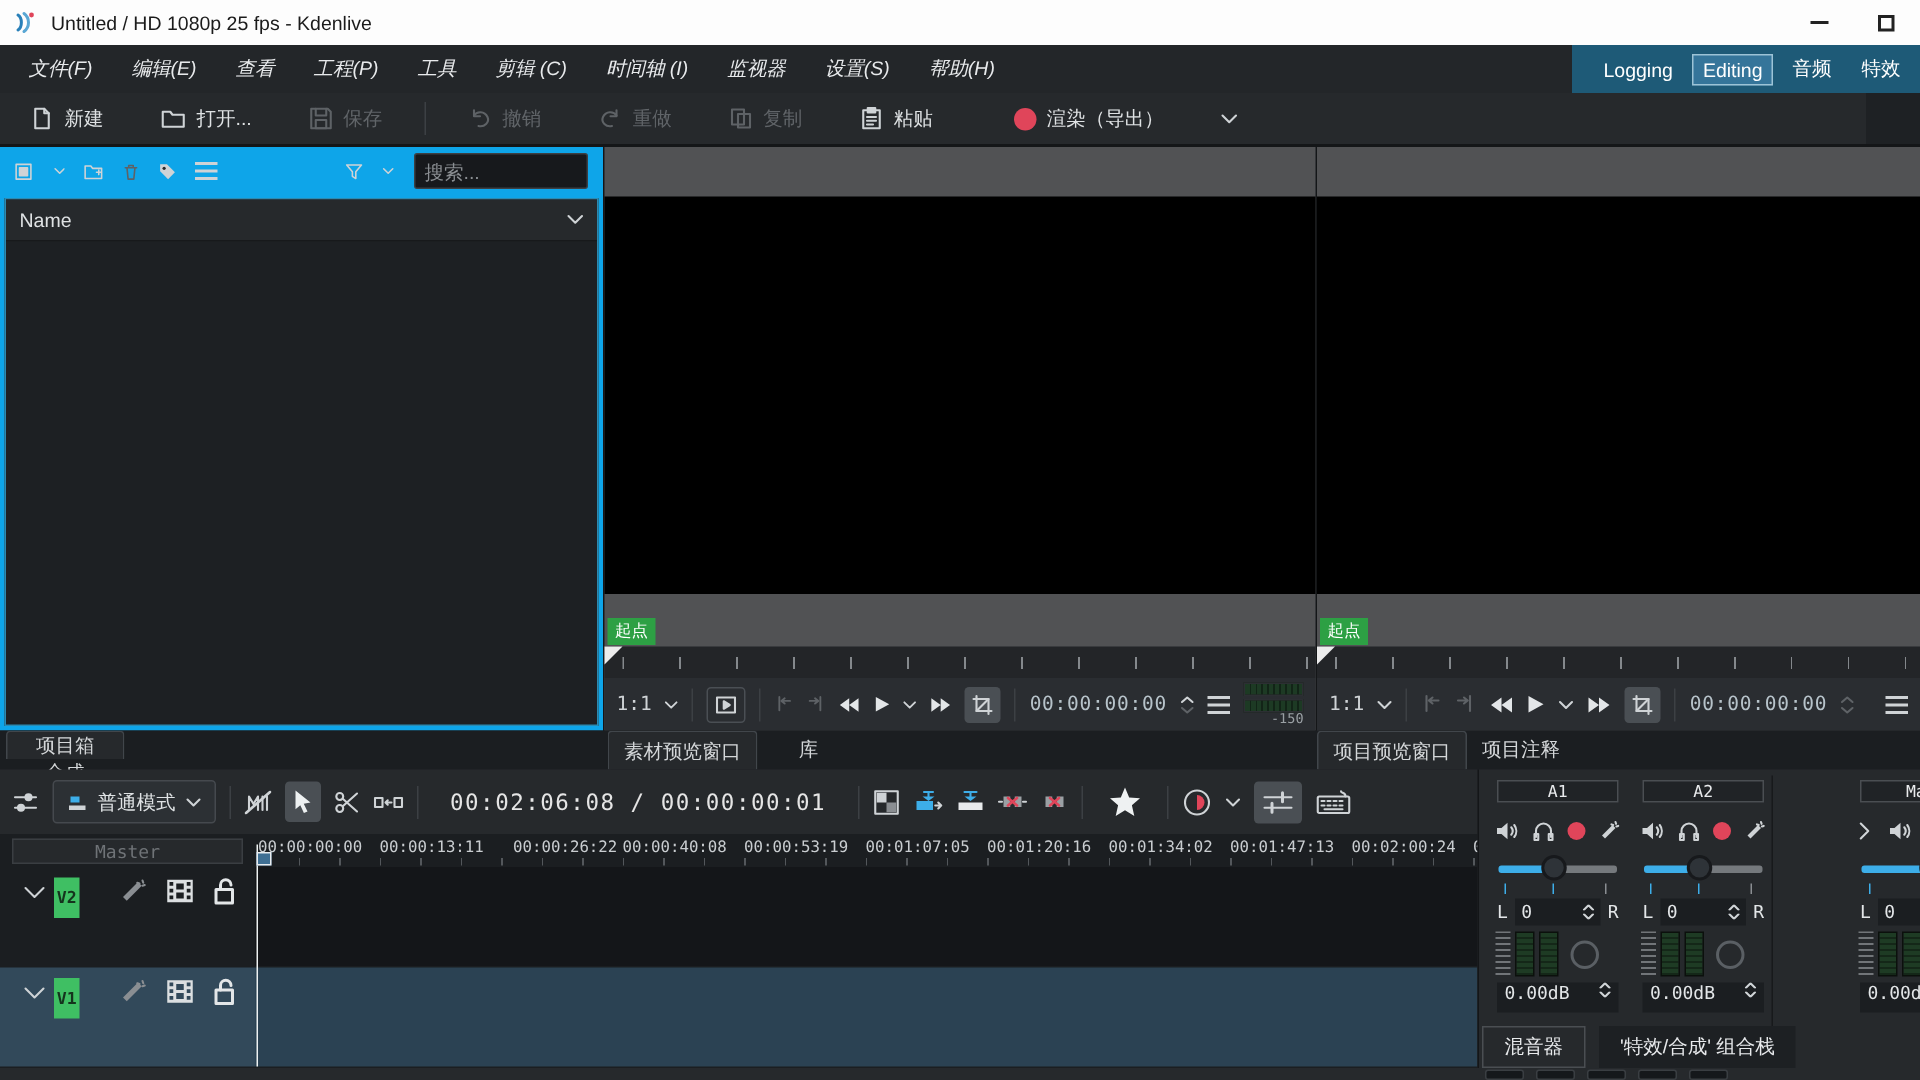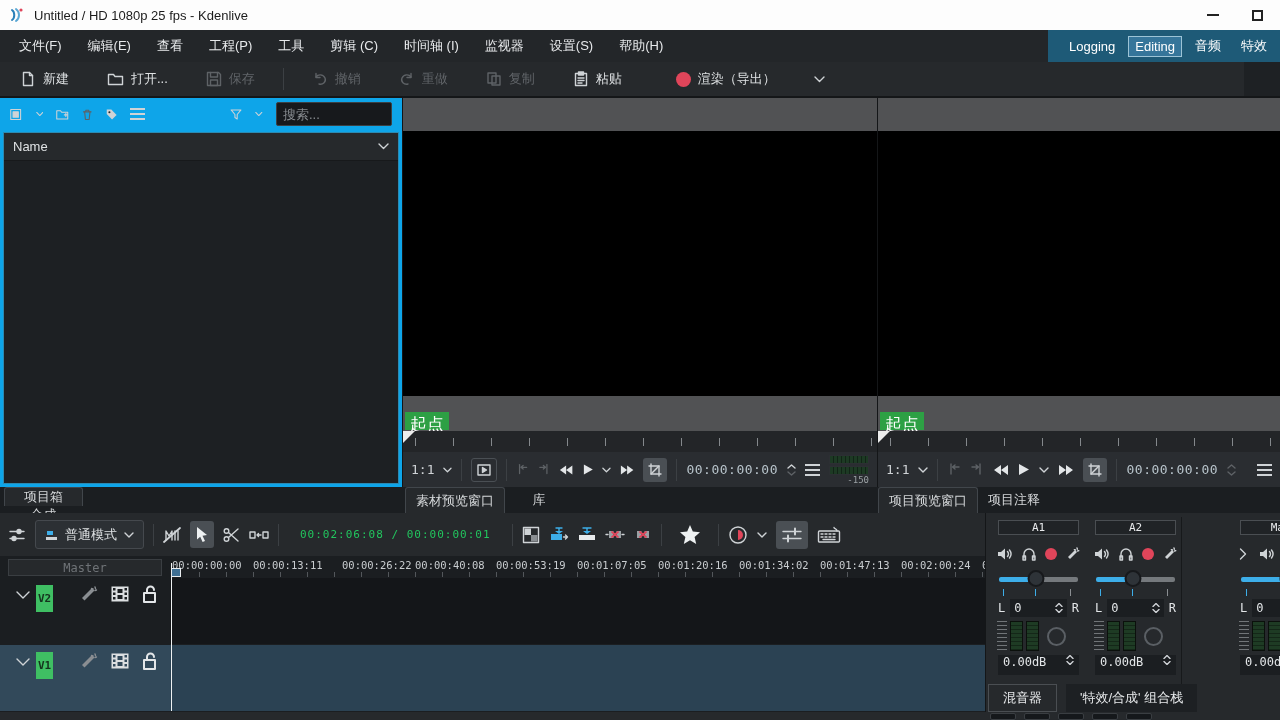--- a/index.html
+++ b/index.html
@@ -14,21 +14,21 @@
 
   
   #titlebar { left:0; top:0; width:1280px; height:30px; background:#fdfdfd; color:#1b1b1b; display:flex; align-items:center; padding-left:8px; }
   #titlebar .title { margin-left:8px; font-size:13px; }
   .win-btn { position:absolute; top:0; width:45px; height:30px; display:flex; align-items:center; justify-content:center; }
   #btn-min { right:45px; } #btn-max { right:0; }
   #btn-min i { display:block; width:12px; height:0; border-top:2px solid #222; }
   #btn-max i { display:block; width:11px; height:11px; border:2px solid #222; }
 
   
-  #menubar { left:0; top:30px; width:1256px; height:32px; background:#232629; display:flex; align-items:center; padding-left:6px; color:#e8eaec; }
+  #menubar { left:0; top:30px; width:1256px; height:32px; background:#232629; display:flex; align-items:center; padding-left:6px; color:#e8eaec;font-style:italic; }
   .menu-item { padding:0 13px; height:32px; display:flex; align-items:center; }
   #workspaces { position:absolute; right:0; top:30px; height:32px; background:#1e5a77; display:flex; align-items:center; gap:6px; padding:0 6px 0 14px; color:#fff; }
   .ws { padding:3px 7px; }
   .ws.active { background:#35759a; border:1px solid #9cc3d6; padding:2px 6px; }
 
   
   #maintoolbar { left:0; top:62px; width:1244px; height:34px; background:#26292c; display:flex; align-items:center; gap:18px; padding:0 10px; }
   .tb-btn { display:flex; align-items:center; gap:7px; padding:5px 10px; }
   .tb-btn.disabled { color:#606468; }
   .red-dot { width:15px; height:15px; border-radius:50%; background:#e0455a; }
@@ -41,21 +41,21 @@
   #bin-search::placeholder { color:#8a8e92; }
   #bin-list { position:absolute; left:3px; top:34px; width:396px; height:352px; border:1px solid #2b8ab2; background:#1d2023; }
   #bin-header { height:28px; background:#26292c; border-bottom:1px solid #17191b; display:flex; align-items:center; padding:0 9px; }
   #bin-header .hv { margin-left:auto; }
 
   
   .monitor { top:98px; height:389px; background:#515254; }
   #clip-monitor { left:403px; width:474px; }
   #project-monitor { left:878px; width:402px; }
   .video { position:absolute; left:0; right:0; top:33px; height:265px; background:#000; }
-  .zone-label { position:absolute; left:2px; top:314px; height:18px; background:#2da044; color:#fff; font-size:17px; padding:1px 5px; }
+  .zone-label { position:absolute; left:2px; top:314px; height:18px; background:#2da044; color:#fff; font-size:11px; padding:1px 5px; }
   .mon-ruler { position:absolute; left:0; right:0; top:333px; height:21px; background:#232528; }
   .mon-ruler .ticks { position:absolute; left:12px; right:4px; top:7px; height:8px;
       background:repeating-linear-gradient(90deg,#84888c 0 1px,transparent 1px 38px); }
   .corner-tri { position:absolute; left:0; top:0; width:0; height:0; border-top:12px solid #ececec; border-right:12px solid transparent; }
   .mon-controls { position:absolute; left:0; right:0; bottom:0; height:35px; background:#2a2d31; display:flex; align-items:center; gap:9px; padding:0 8px; }
   .zoom-lv { color:#cfd3d6; font-size:13px; }
   .tgl-box { padding:5px; border-radius:3px; }
   .tgl-box.active { background:#4a4f54; }
   .tgl-box.framed { border:1px solid #4a4f54; }
   .mon-tc { font-size:13px; color:#b7c3ca; letter-spacing:0.5px; }
@@ -69,21 +69,21 @@
 
   
   #dock-tabs { left:0; top:487px; width:1280px; height:26px; background:#1b1e21; }
   .tabgrp { position:absolute; top:0; height:26px; display:flex; }
   .tab { height:26px; display:flex; align-items:center; justify-content:center; padding:0 10px; color:#d4d7d9; }
   .tab.active { background:#26292c; border:1px solid #41464b; border-bottom:none; border-radius:3px 3px 0 0; }
 
   
   #timeline-toolbar { left:0; top:513px; width:985px; height:43px; background:#26292c; display:flex; align-items:center; gap:9px; padding:0 8px; }
   #mode-dd { display:flex; align-items:center; gap:7px; border:1px solid #45494e; background:#2c3034; border-radius:3px; height:29px; padding:0 9px; }
-  .tl-tc { font-size:11px; color:#22c55e; letter-spacing:1px; padding:0 12px; }
+  .tl-tc { font-size:15px; color:#e5e5e5; letter-spacing:1px; padding:0 12px; }
 
   
   #timeline { left:0; top:556px; width:985px; height:156px; background:#1b1e21; }
   #track-headers { position:absolute; left:0; top:0; width:170px; height:156px; background:#1b1e21; }
   #master-btn { position:absolute; left:8px; top:3px; width:154px; height:17px; background:#26292c; border:1px solid #3a3e42; color:#6f7377; font-size:12px; display:flex; align-items:center; justify-content:center; }
   .track-head { position:absolute; left:0; width:170px; height:66px; display:flex; align-items:flex-start; gap:12px; padding:7px 0 0 16px; }
   #th-v2 { top:22px; background:#1b1e21; }
   #th-v1 { top:89px; background:#32495a; }
   .ttag { width:17px; height:27px; background:#3fbf63; color:#15331d; font-size:11px; font-weight:bold; display:flex; align-items:center; justify-content:center; margin-left:-6px; }
   #tl-ruler { position:absolute; left:170px; top:0; width:815px; height:22px; background:#1b1e21; }

